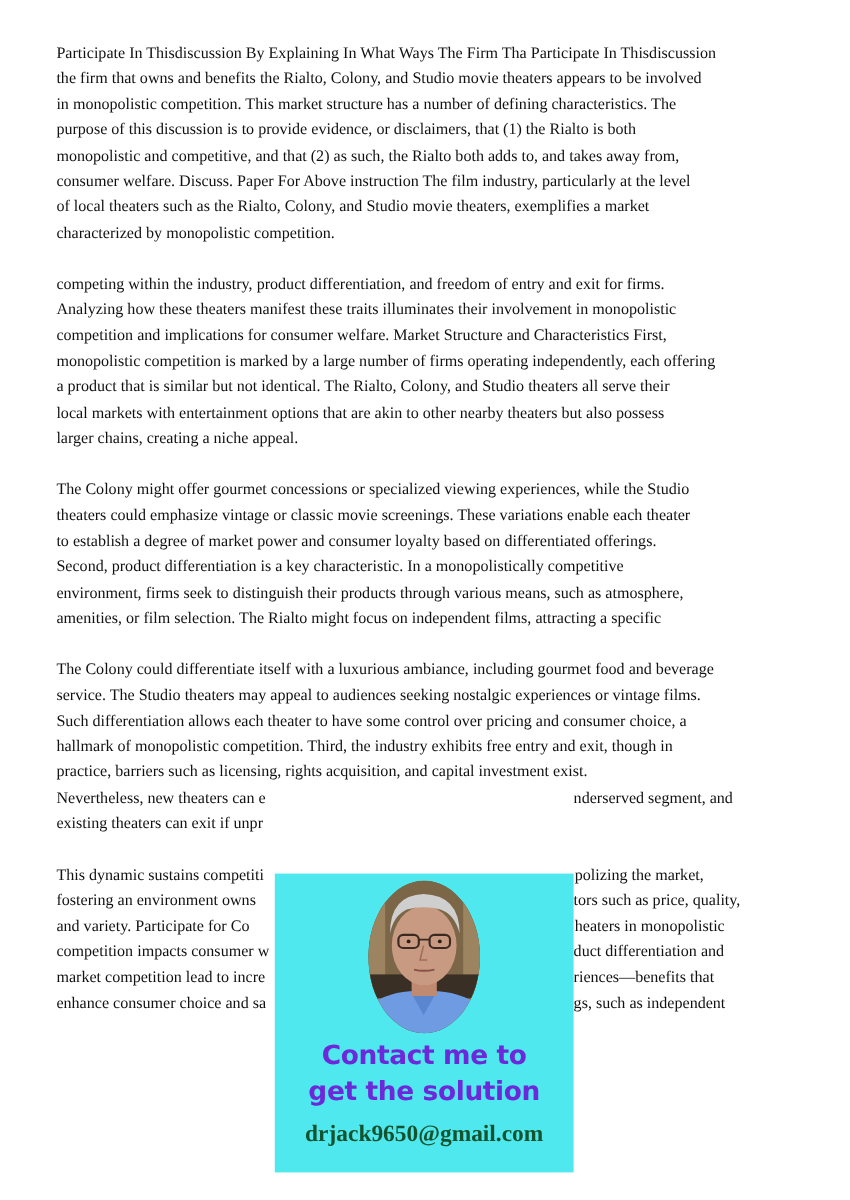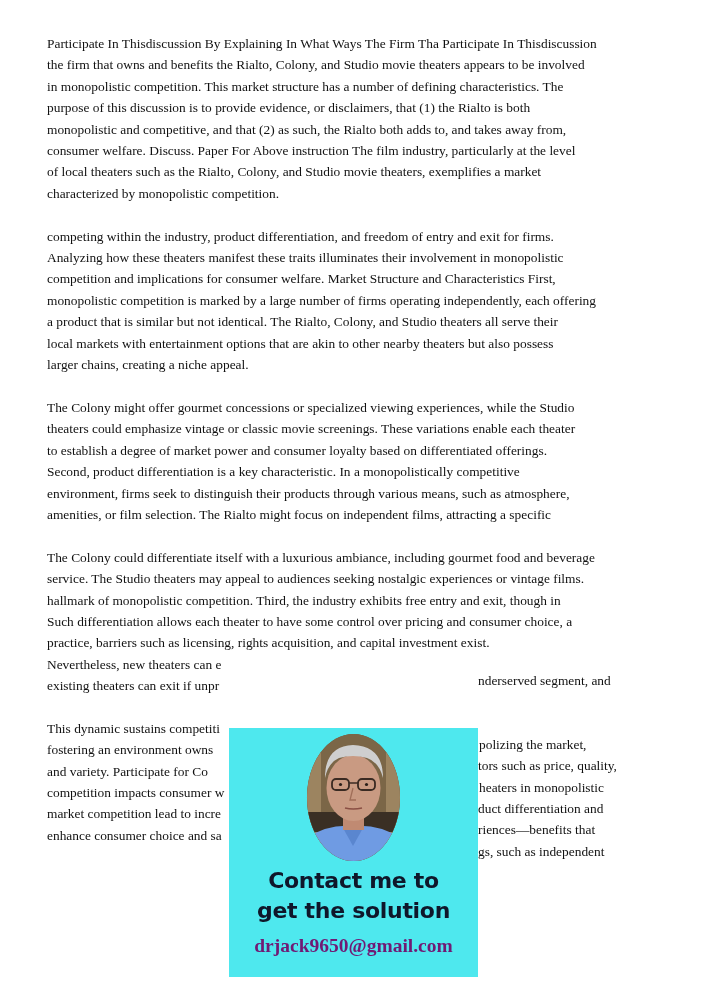--- a/index.html
+++ b/index.html
@@ -31,21 +31,21 @@
       white-space: nowrap;
     }
     .split-line {
       display: block;
       white-space: nowrap;
       position: relative;
       height: 21.4px;
     }
     .split-line .right {
       position: absolute;
-      top: 16px;
+      top: 0;
       text-align: right;
     }
     .promo-card {
       position: absolute;
       left: 229px;
       top: 728px;
       width: 249px;
       height: 249px;
       background: #4ee8ee;
       z-index: 5;
@@ -68,34 +68,34 @@
     .promo-title {
       position: absolute;
       left: 0;
       top: 138px;
       width: 249px;
       text-align: center;
       font-family: "DejaVu Sans", "Liberation Sans", sans-serif;
       font-weight: bold;
       font-size: 22px;
       line-height: 30px;
-      color: #0f172a;
+      color: #6d28d9;
       letter-spacing: -0.3px;
     }
     .promo-email {
       position: absolute;
       left: 0;
       top: 205px;
       width: 249px;
       text-align: center;
       font-family: "Liberation Serif", "DejaVu Serif", serif;
       font-weight: bold;
       font-size: 19.5px;
       line-height: 26px;
-      color: #701a75;
+      color: #14532d;
     }
   </style>
 </head>
 <body>
 
 <div class="page">
 
   <div class="para">
     <span class="line">Participate In Thisdiscussion By Explaining In What Ways The Firm Tha Participate In Thisdiscussion</span>
     <span class="line">the firm that owns and benefits the Rialto, Colony, and Studio movie theaters appears to be involved</span>
@@ -122,22 +122,22 @@
     <span class="line">theaters could emphasize vintage or classic movie screenings. These variations enable each theater</span>
     <span class="line">to establish a degree of market power and consumer loyalty based on differentiated offerings.</span>
     <span class="line">Second, product differentiation is a key characteristic. In a monopolistically competitive</span>
     <span class="line">environment, firms seek to distinguish their products through various means, such as atmosphere,</span>
     <span class="line">amenities, or film selection. The Rialto might focus on independent films, attracting a specific</span>
   </div>
 
   <div class="para">
     <span class="line">The Colony could differentiate itself with a luxurious ambiance, including gourmet food and beverage</span>
     <span class="line">service. The Studio theaters may appeal to audiences seeking nostalgic experiences or vintage films.</span>
+    <span class="line">Such differentiation allows each theater to have some control over pricing and consumer choice, a</span>
     <span class="line">hallmark of monopolistic competition. Third, the industry exhibits free entry and exit, though in</span>
-    <span class="line">Such differentiation allows each theater to have some control over pricing and consumer choice, a</span>
     <span class="line">practice, barriers such as licensing, rights acquisition, and capital investment exist.</span>
     <span class="split-line">
       <span>Nevertheless, new theaters can e</span>
       <span class="right" style="left:431px">nderserved segment, and</span>
     </span>
     <span class="split-line">
       <span>existing theaters can exit if unpr</span>
       <span class="right" style="left:431px"></span>
     </span>
   </div>

